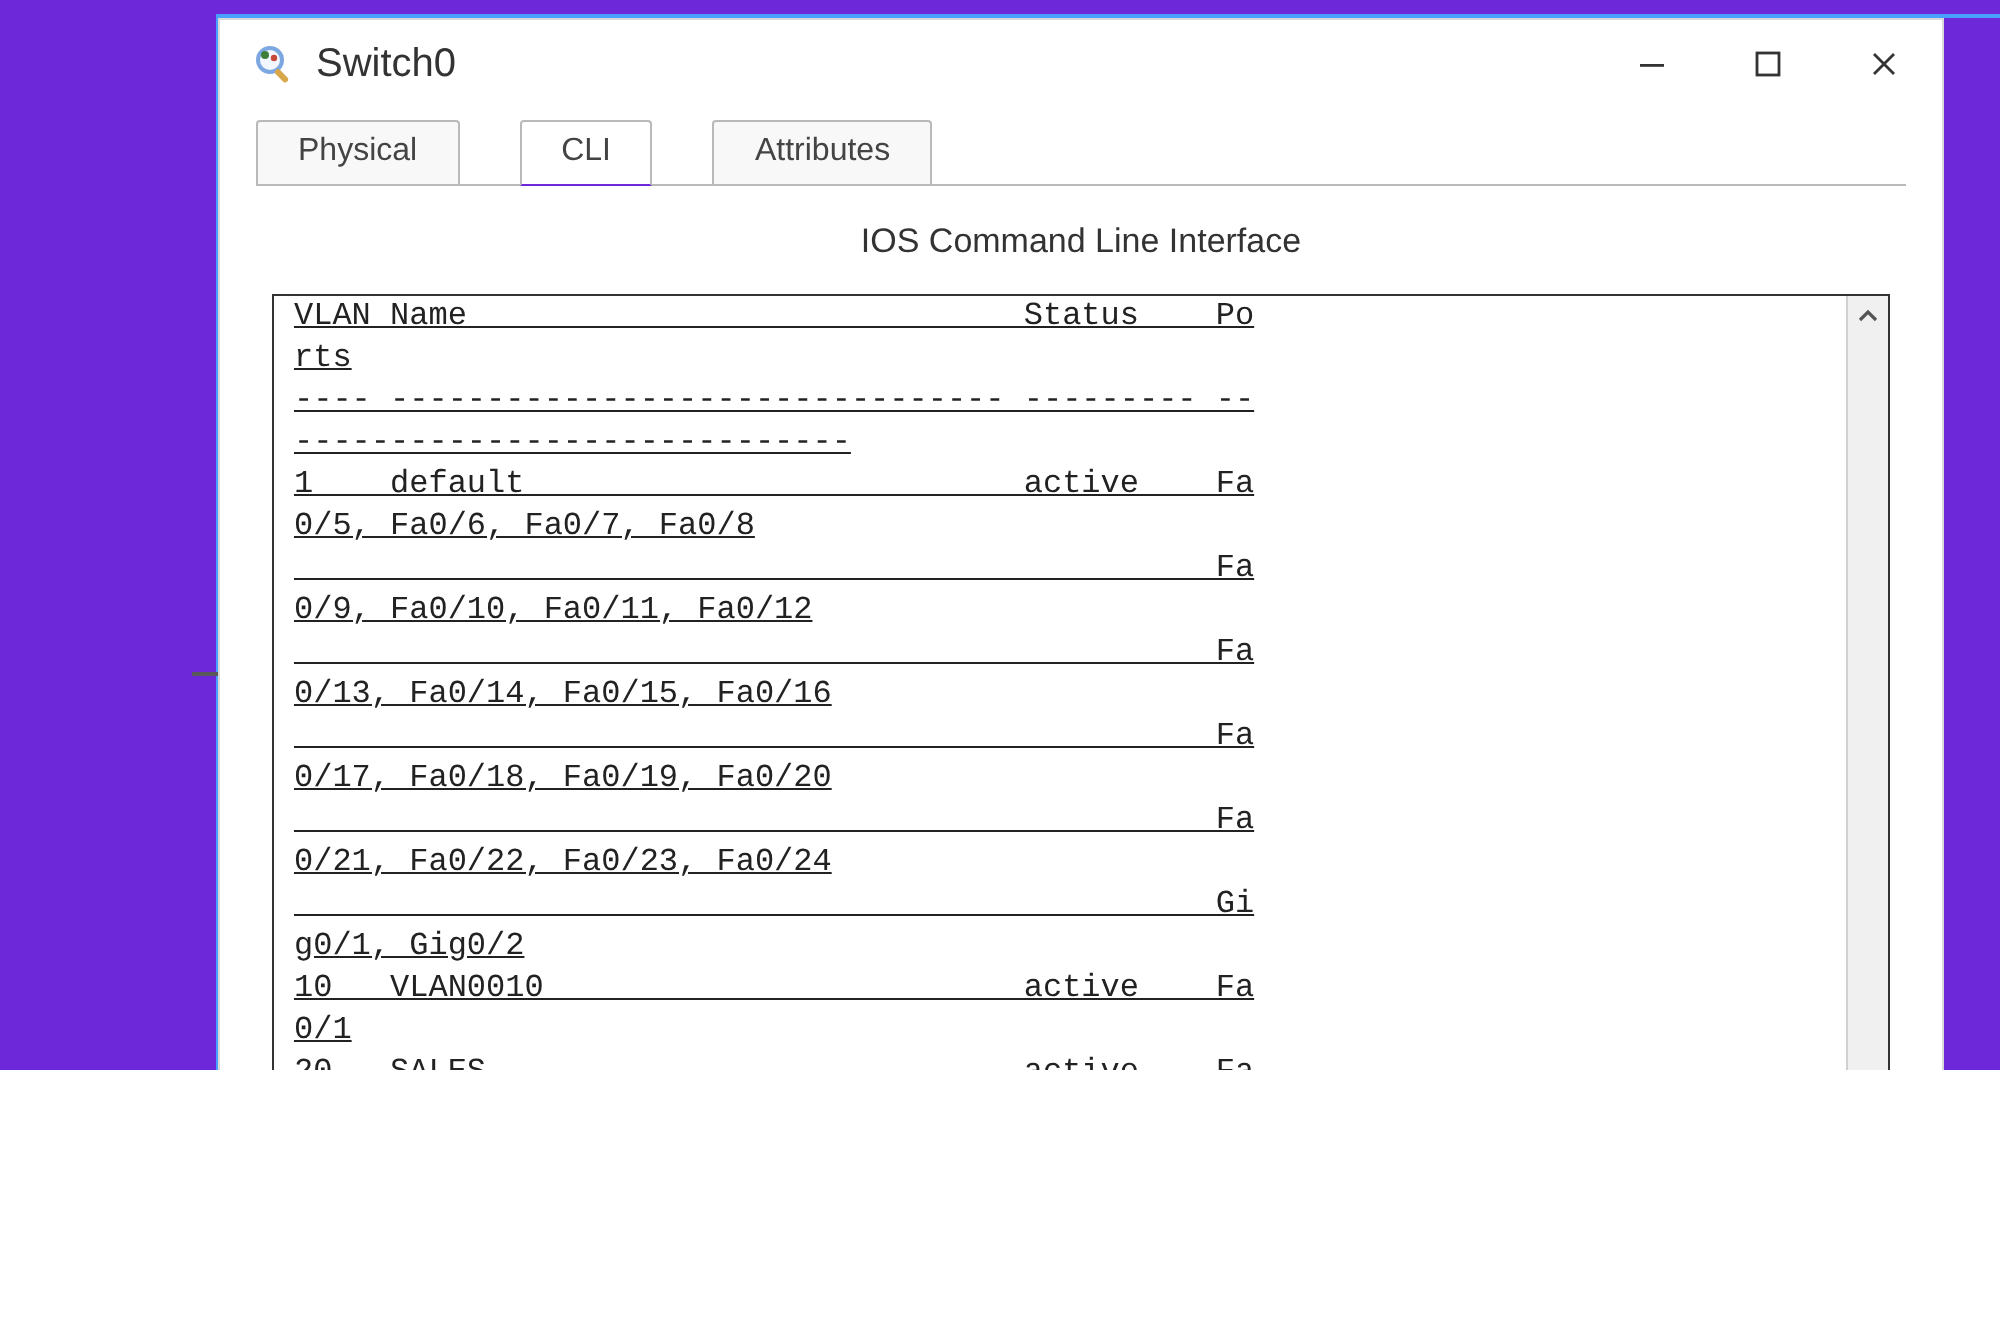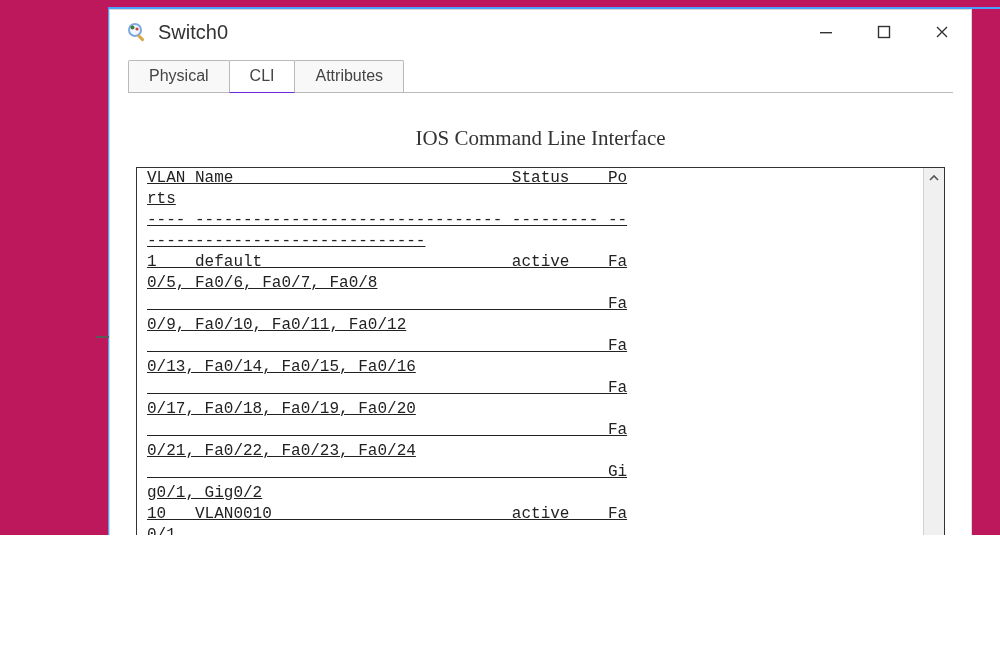--- a/index.html
+++ b/index.html
@@ -1,39 +1,39 @@
 <!DOCTYPE html>
 <html><head>
 <meta charset="utf-8">
 <style>
   html,body{margin:0;padding:0;font-family:"Segoe UI",Arial,sans-serif;background:#fff;color:#222;}
-  .stage{width:1000px;height:535px;position:relative;background:#be185d;overflow:hidden;}
+  .stage{width:1000px;height:535px;position:relative;background:#6d28d9;overflow:hidden;}
   
   .crop-top{position:absolute;left:108px;right:0;top:7px;height:2px;background:#4aa0ff;}
   .crop-left{position:absolute;left:108px;top:7px;bottom:0;width:2px;background:#4aa0ff;}
   .tick{position:absolute;left:96px;top:336px;width:14px;height:2px;background:#5a5a5a;}
 
   
   .win{position:absolute;left:109px;top:9px;right:28px;bottom:0;background:#fff;border:1px solid #d9d9d9;border-bottom:none;}
   .titlebar{display:flex;align-items:center;height:44px;padding-left:16px;}
   .title-icon svg{display:block;}
   .title-text{font-size:20px;margin-left:10px;color:#333;}
   .winbtns{margin-left:auto;display:flex;height:100%;}
   .winbtn{width:58px;height:100%;display:flex;align-items:center;justify-content:center;color:#333;}
   .winbtn svg{display:block;}
 
   
-  .tabbar{display:flex;align-items:flex-end;padding-left:18px;height:38px;}
+  .tabbar{display:flex;align-items:flex-end;padding-left:18px;height:38px;gap:31px;}
   .tab{border:1px solid #b9b9b9;border-bottom:none;background:#f8f8f8;color:#444;padding:6px 20px 7px;font-size:16px;margin-right:-1px;position:relative;border-radius:2px 2px 0 0;cursor:pointer;}
   .tab.active{background:#fff;z-index:2;border-bottom:1px solid #6d28d9;margin-bottom:-1px;}
   .tabstrip-line{height:1px;background:#b9b9b9;margin:0 18px 0 18px;}
 
   
   .body{padding:12px 26px 0 26px;}
-  .subtitle{text-align:center;font-size:21px;color:#333;margin:21px 0 8px;font-family:Liberation Serif, serif;}
+  .subtitle{text-align:center;font-size:17px;color:#333;margin:6px 0 8px;}
   .termwrap{position:relative;text-decoration:underline;}
   .terminal{border:1px solid #333;background:#fff;font-family:"Courier New",Consolas,monospace;font-size:16px;line-height:21px;color:#222;white-space:pre;overflow:hidden;padding:0 6px 0 10px;height:502px;}
   
   .sbar{position:absolute;top:1px;right:1px;bottom:1px;width:20px;background:#f0f0f0;border-left:1px solid #d0d0d0;}
   .sarrow{height:20px;display:flex;align-items:center;justify-content:center;color:#555;background:#f0f0f0;}
   .sarrow svg{display:block;}
   .strack{position:absolute;left:0;right:0;top:20px;bottom:20px;}
   .sthumb{position:absolute;left:2px;right:2px;bottom:2px;height:72px;background:#c9c9c9;border-radius:2px;}
   .sarrow.bottom{position:absolute;bottom:0;left:0;right:0;}
   

